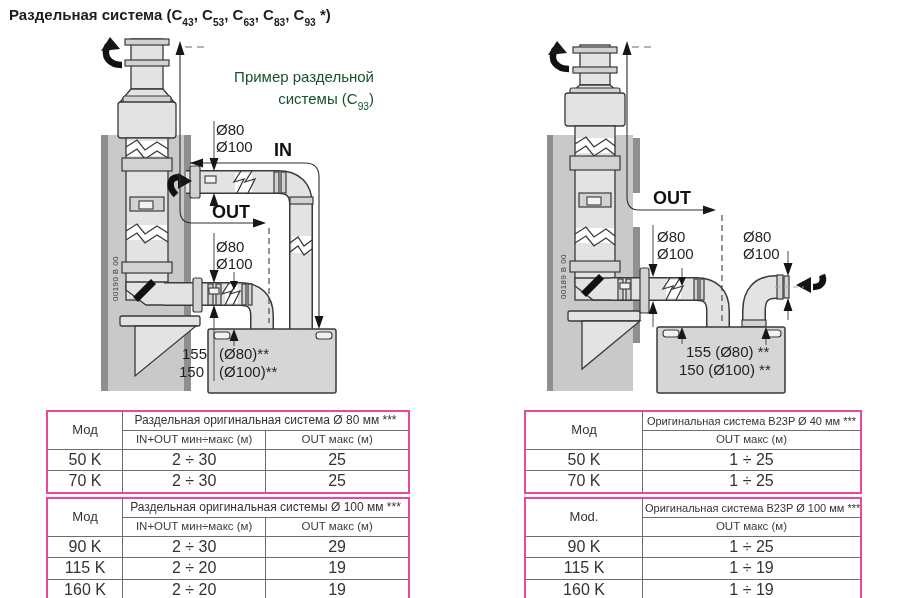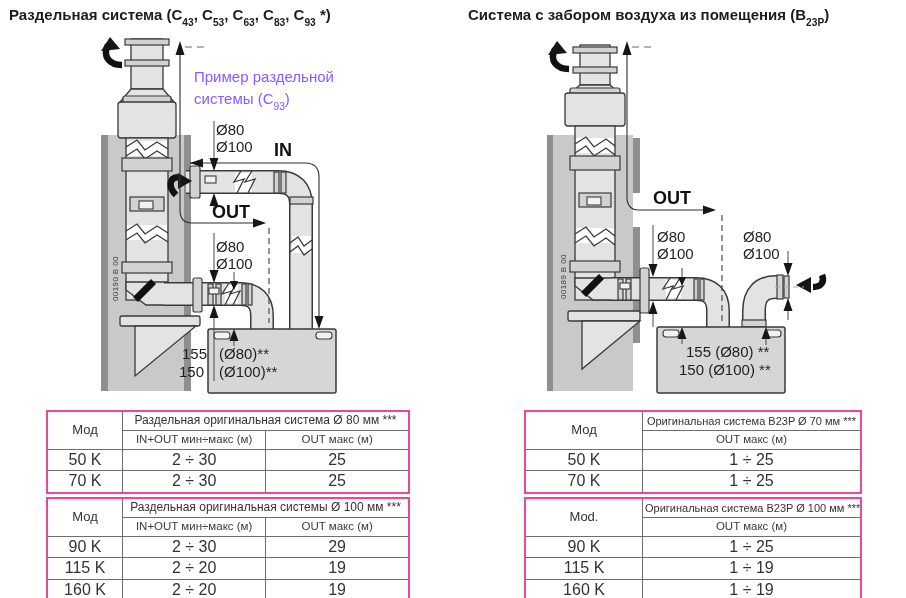--- a/index.html
+++ b/index.html
@@ -2,21 +2,21 @@
 <html><head>
 <meta charset="utf-8">
 <style>
   html,body { margin:0; padding:0; background:#fff; }
   .page { position:relative; width:906px; height:598px; background:#fff; overflow:hidden;
           font-family:"Liberation Sans", sans-serif; }
   .title { position:absolute; top:6px; font-size:15px; font-weight:bold; color:#1c1c1c; white-space:nowrap; }
   #title-left { left:9px; }
   #title-right { left:468px; }
   .title sub, .caption sub { font-size:68%; line-height:0; position:relative; top:0.22em; }
-  .caption { position:absolute; font-size:15px; color:#8b5cf6; line-height:1.45; }
+  .caption { position:absolute; font-size:15px; color:#14532d; line-height:1.45;text-align:right; }
   .diagram { position:absolute; top:35px; }
   #diagram-left { left:38px; }
   #diagram-right { left:490px; }
   #caption-left { left:156px; top:31px; width:180px; }
   #caption-right { left:181px; top:31px; width:160px; }
   svg text { font-family:"Liberation Sans", sans-serif; }
   .dlabel { font-size:15px; fill:#1f1f1f; }
   .dbold  { font-size:18px; font-weight:bold; fill:#0f0f0f; }
   .dsmall { font-size:8px; fill:#3d3d3d; letter-spacing:0.4px; }
   .pfill  { fill:#e3e3e3; stroke:#3a3a3a; stroke-width:1.3; }
@@ -46,21 +46,20 @@
   #tbl-left-100  { left:46px;  top:497px; }
   #tbl-right-80  { left:524px; top:410px; }
   #tbl-right-100 { left:524px; top:497px; }
 </style>
 </head>
 <body>
 
 <div class="page">
 
   <div class="title" id="title-left">Раздельная система (C<sub>43</sub>, C<sub>53</sub>, C<sub>63</sub>, C<sub>83</sub>, C<sub>93</sub> *)</div>
-  <div class="title" id="title-right">Система с забором воздуха из помещения (B<sub>23P</sub>)</div>
 
   <div class="diagram" id="diagram-left">
     <svg width="420" height="370" viewBox="0 0 420 370">
 
       <g>
         <rect x="63" y="100" width="7" height="256" fill="#8f8f8f"></rect>
         <rect x="70" y="100" width="76" height="256" fill="#c9c9c9"></rect>
         <rect x="146" y="100" width="7" height="256" fill="#8f8f8f"></rect>
       </g>
 
@@ -328,21 +327,21 @@
           <td>160 K</td>
           <td>2 ÷ 20</td>
           <td>19</td>
         </tr>
       </tbody>
     </table>
   <table class="tbl tbl-r" id="tbl-right-80">
       <thead>
         <tr>
           <th rowspan="2" class="c-mod">Мод</th>
-          <th colspan="1" class="c-span">Оригинальная система B23P Ø 70 мм ***</th>
+          <th colspan="1" class="c-span">Оригинальная система B23P Ø 40 мм ***</th>
         </tr>
         <tr>
           <th class="c-sub">OUT макс (м)</th>
         </tr>
       </thead>
       <tbody>
         <tr>
           <td>50 K</td>
           <td>1 ÷ 25</td>
         </tr>

